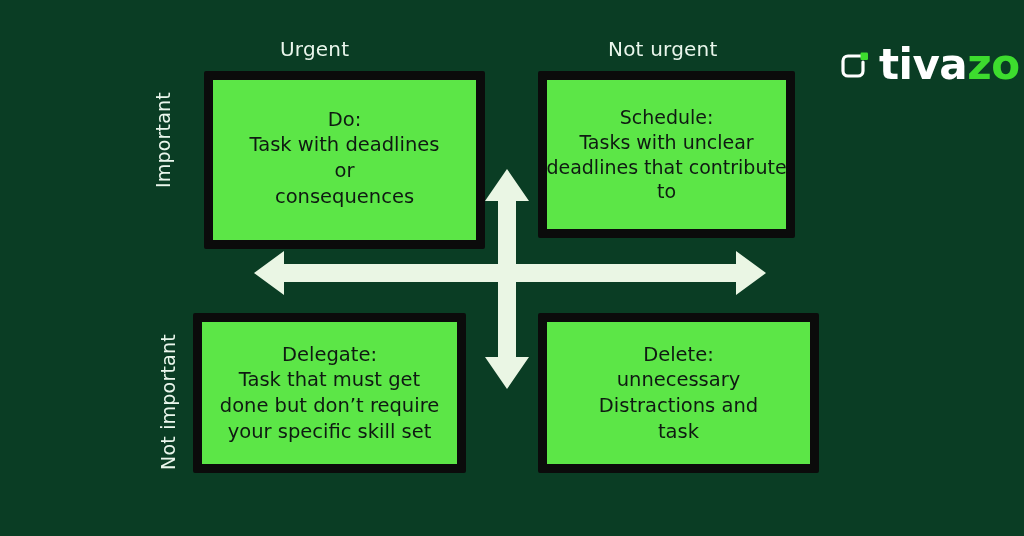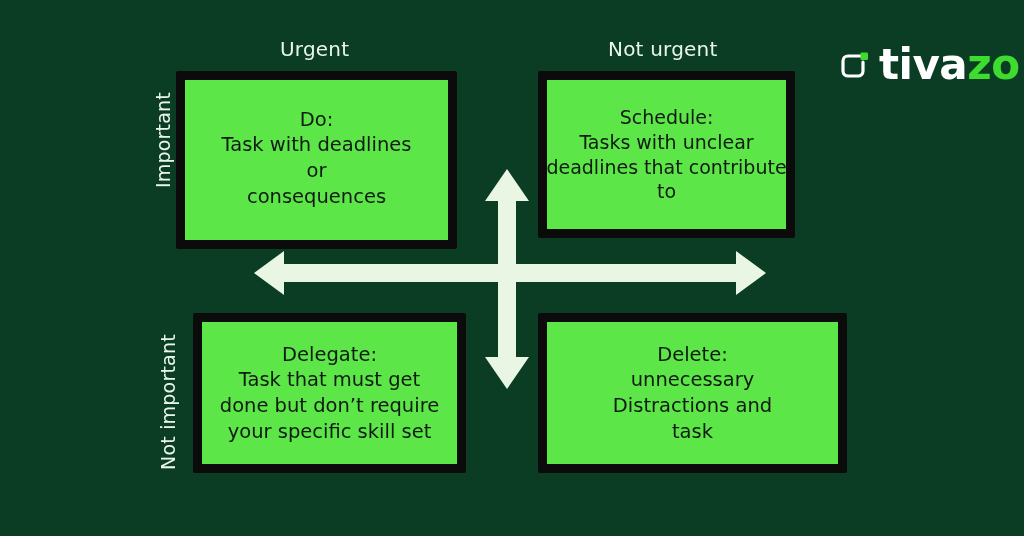--- a/index.html
+++ b/index.html
@@ -74,24 +74,24 @@
     position: relative;
     z-index: 2;
     color: #0f1a12;
     text-align: center;
     font-size: 19.5px;
     line-height: 1.32;
     font-family: "DejaVu Sans", sans-serif;
     white-space: nowrap;
   }
 
-  #quadrant-do        { left: 176px; top: 71px;  width: 281px; height: 178px; }
+  #quadrant-do        { left: 204px; top: 71px;  width: 281px; height: 178px; }
   #quadrant-schedule  { left: 538px; top: 71px;  width: 257px; height: 167px; }
   #quadrant-delegate  { left: 193px; top: 313px; width: 273px; height: 160px; }
-  #quadrant-delete    { left: 538px; top: 313px; width: 309px; height: 160px; }
+  #quadrant-delete    { left: 538px; top: 313px; width: 281px; height: 160px; }
 
   #quadrant-do .quadrant-text        { transform: translateY(-2px); }
   #quadrant-schedule .quadrant-text  { font-size: 19px; line-height: 1.30; }
   #quadrant-delegate .quadrant-text  { font-size: 19.5px; }
   #quadrant-delete .quadrant-text    { font-size: 19.5px; }
 
   
   #arrow-cross {
     position: absolute;
     left: 250px;

